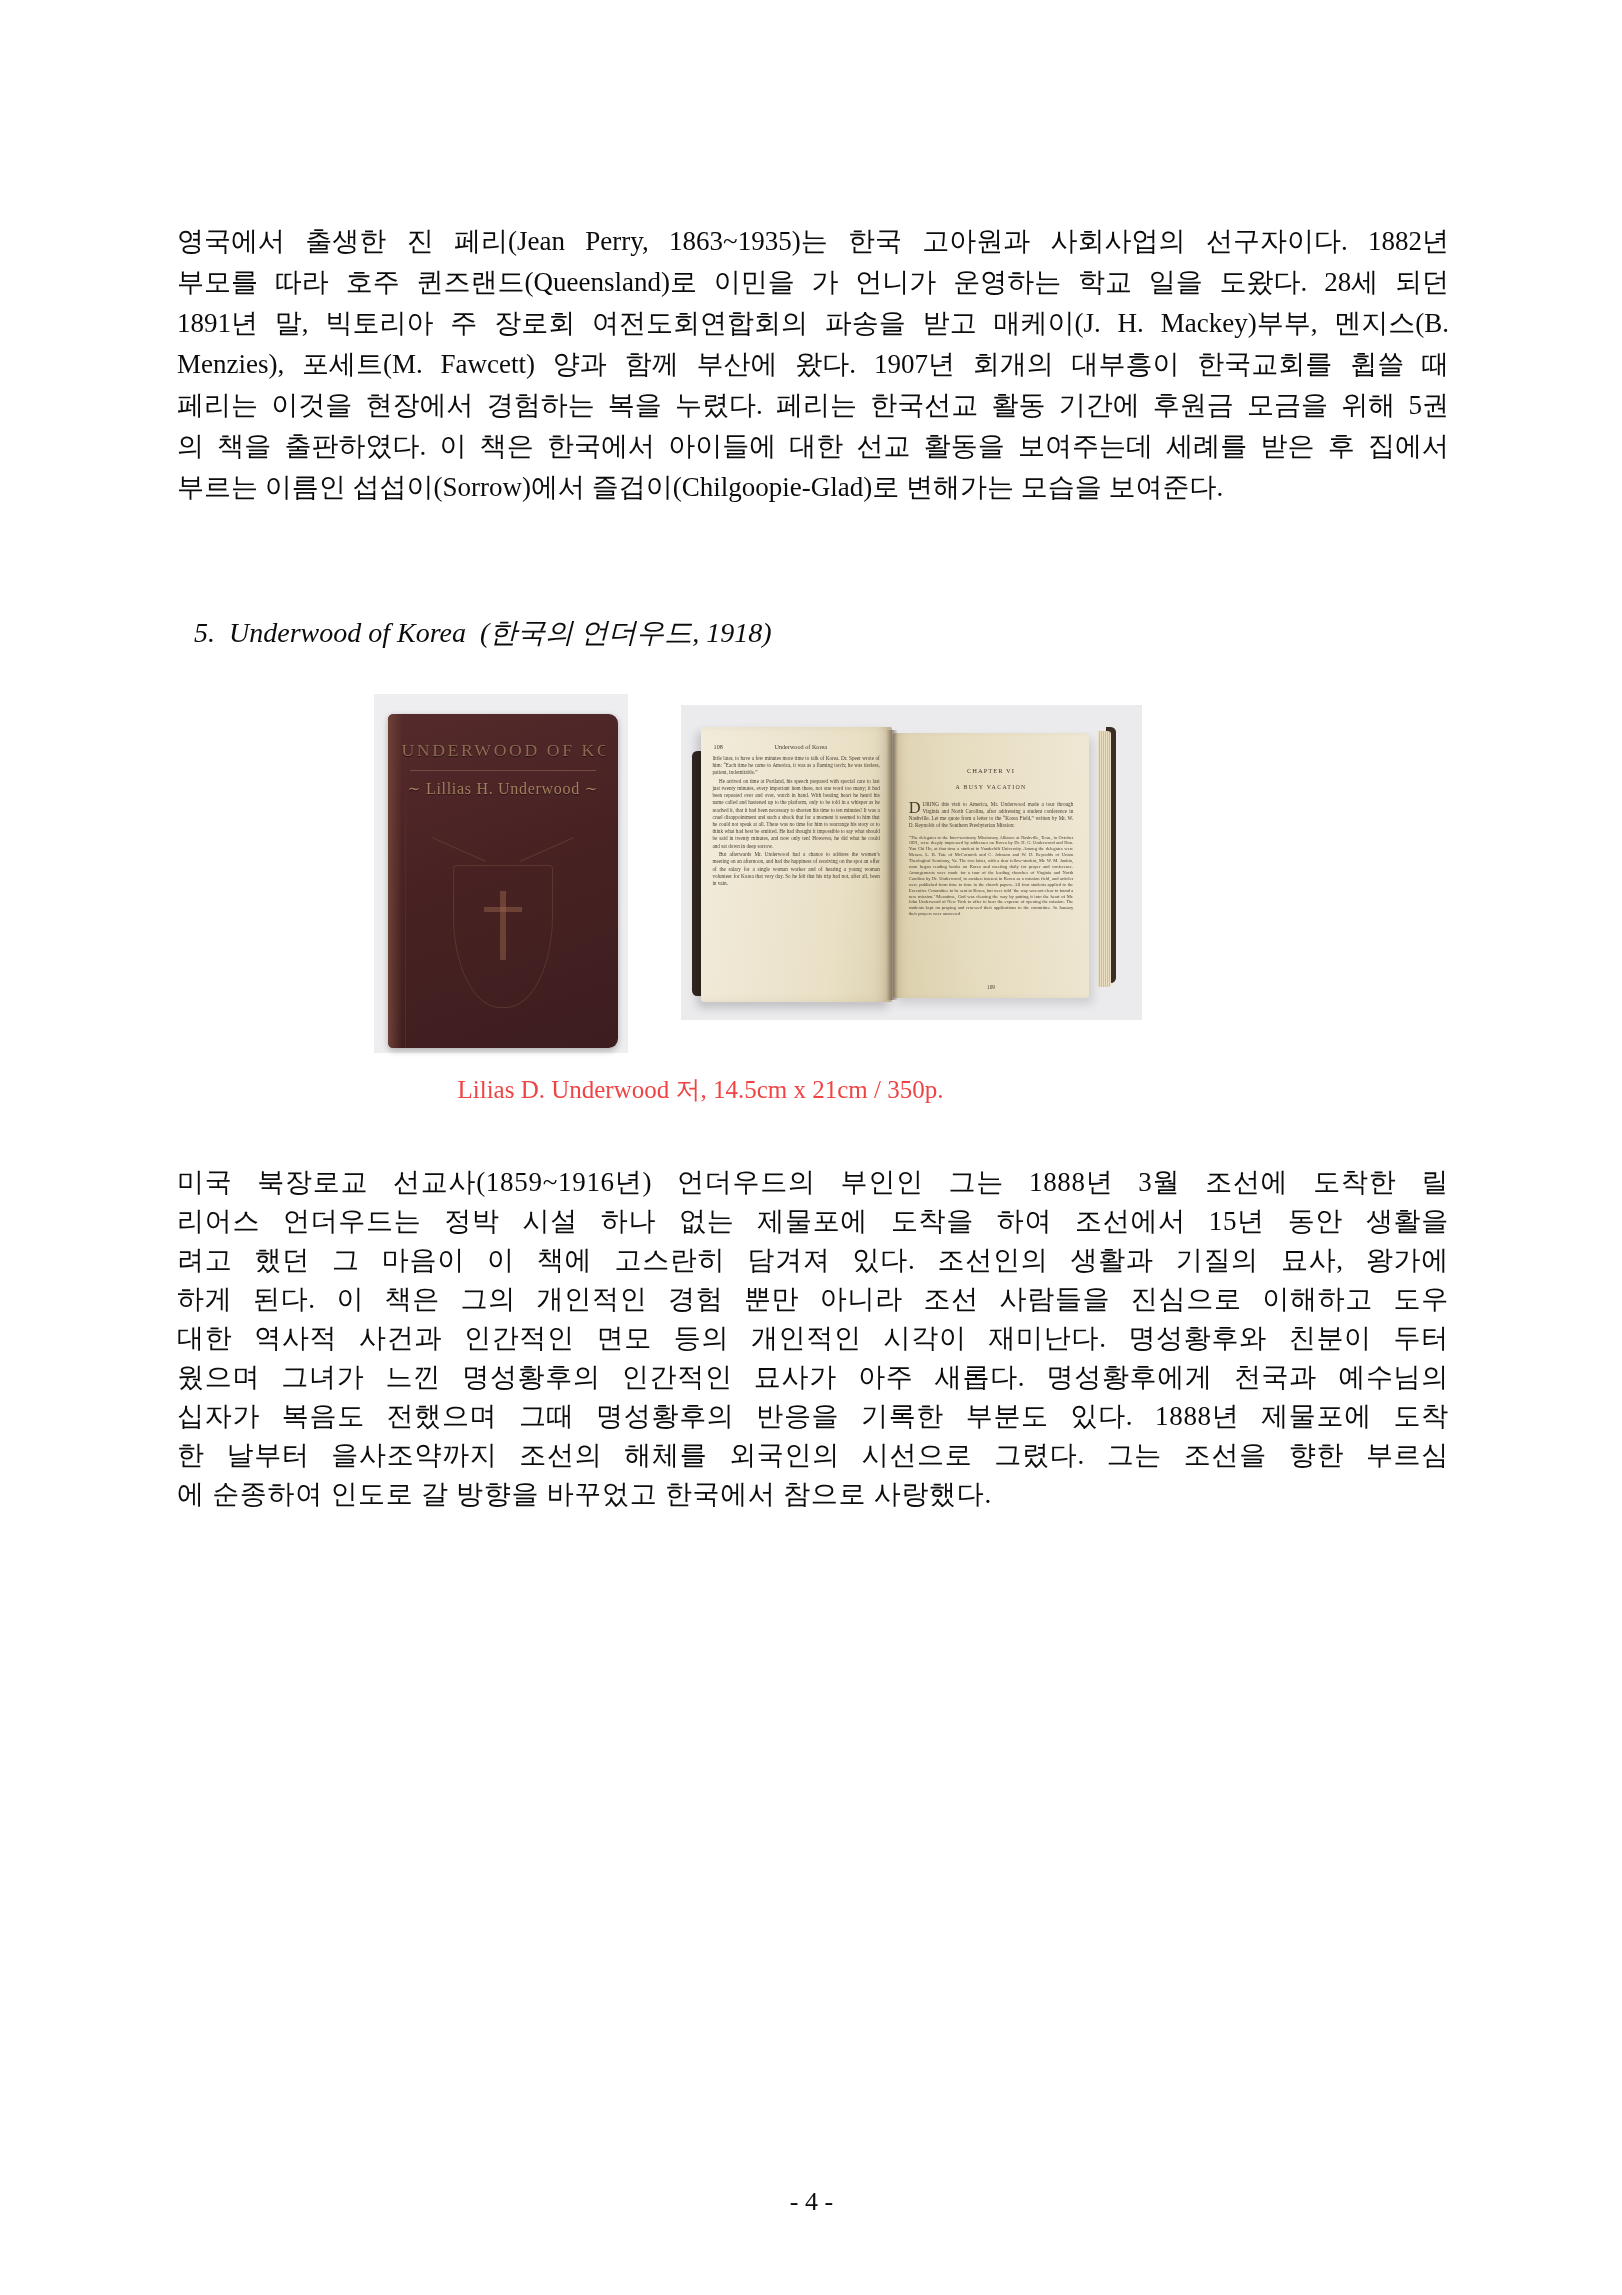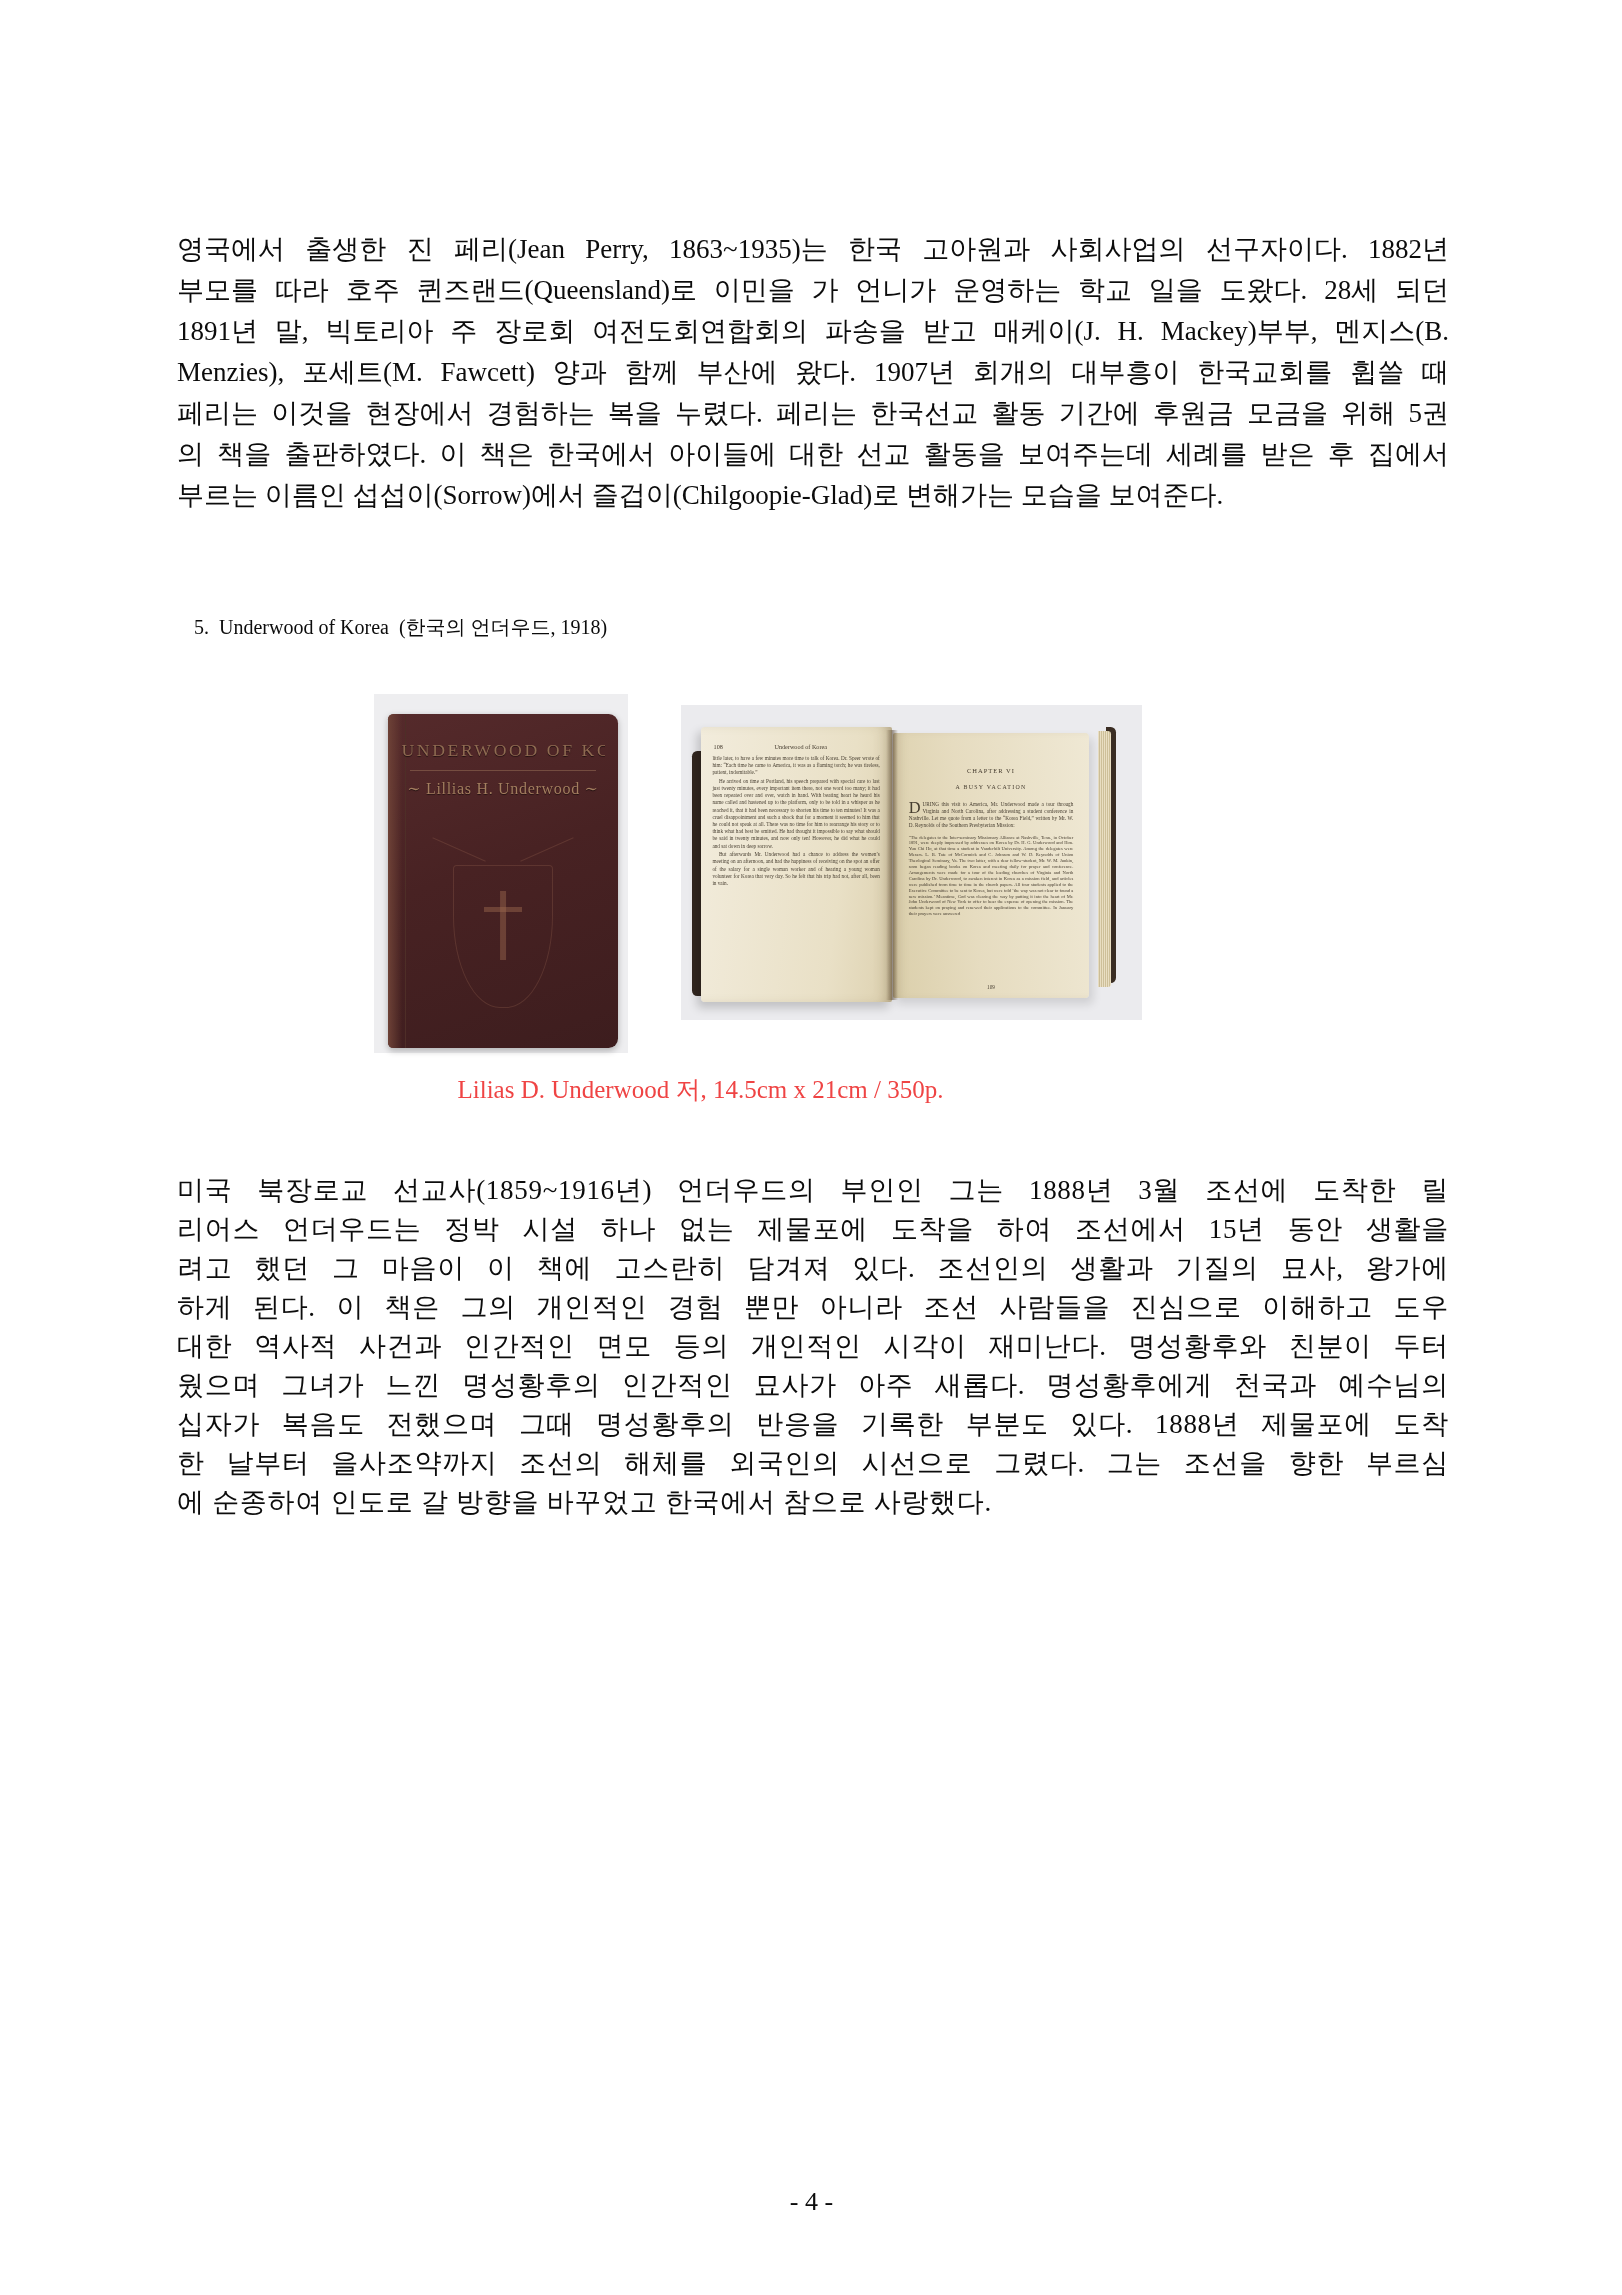--- a/index.html
+++ b/index.html
@@ -5,34 +5,34 @@
   html,body{margin:0;padding:0;background:#ffffff;}
   .page{
     position:relative;
     width:1623px;height:2295px;
     background:#ffffff;
     font-family:"Liberation Serif","DejaVu Serif",serif;
     color:#0c0c0c;
     overflow:hidden;
   }
   
-  .para{position:absolute;left:177px;width:1272px;margin-top:8px;}
+  .para{position:absolute;left:177px;width:1272px;}
   .para .line{
     font-size:27px;line-height:41px;
     text-align:justify;text-align-last:justify;
     white-space:normal;
   }
   .para .line.last{text-align-last:left;}
   #intro-para{top:221px;}
   #body-para{top:1163px;}
   #body-para .line{line-height:39px;letter-spacing:0.7px;}
   
   .heading{
     position:absolute;left:194px;top:614px;
-    font-size:20px;white-space:pre;color:#0c0c0c;
+    font-size:28px;white-space:pre;color:#0c0c0c;font-style:italic;
   }
   
   .photo-left{
     position:absolute;left:374px;top:694px;width:254px;height:359px;
     background:#eeeef0;
   }
   .book-cover{
     position:absolute;left:14.4px;right:10.5px;top:19.6px;bottom:5.2px;
     background:linear-gradient(160deg,#552a2b 0%,#482223 45%,#3d1d1e 100%);
     border-radius:5.2px 9.2px 9.2px 5.2px;

